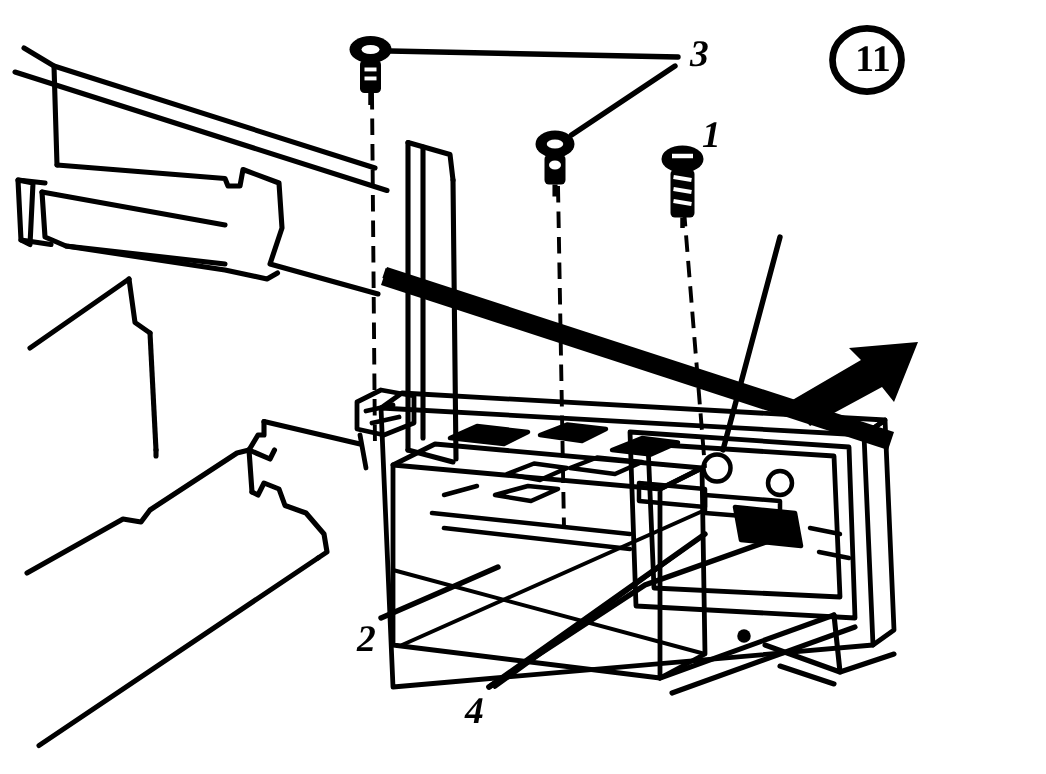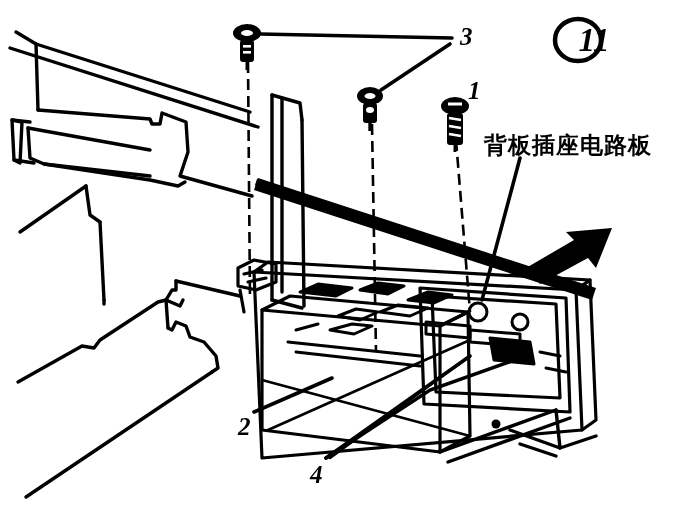--- a/index.html
+++ b/index.html
@@ -44,30 +44,29 @@
     white-space: nowrap;
     line-height: 1;
   }
   .fig-number-wrap {
     position: absolute;
     width: 54px;
     height: 50px;
   }
   .fig-number-text {
     position: absolute;
-    left: 16px; top: 0;
+    left: 4px; top: 0;
     width: 54px;
     height: 50px;
     display: flex;
     align-items: center;
     justify-content: center;
     font-family: "Liberation Serif", "DejaVu Serif", serif;
     font-weight: bold;
-    font-style: italic;
-    font-size: 33px;
+    font-size: 25px;
     color: #000000;
   }
 </style>
 </head>
 <body>
 
 <div id="figure-root">
 
   <svg id="figure-svg" viewBox="0 0 697 516" xmlns="http://www.w3.org/2000/svg">
 
@@ -229,21 +228,20 @@
   </svg>
 
   <div class="callout" style="left:460px; top:24px;">3</div>
 
   <div class="callout" style="left:468px; top:78px;">1</div>
 
   <div class="callout" style="left:238px; top:414px;">2</div>
 
   <div class="callout" style="left:310px; top:462px;">4</div>
 
-  <div class="cjk-label" style="left:484px; top:134px;">背板插座电路板</div>
 
   <div class="fig-number-wrap" style="left:551px; top:15px;">
     <svg width="54" height="50" viewBox="0 0 54 50" xmlns="http://www.w3.org/2000/svg">
       <ellipse cx="27" cy="25" rx="23" ry="21" fill="none" stroke="#000" stroke-width="4.5"></ellipse>
     </svg>
     <div class="fig-number-text">11</div>
   </div>
 
 </div>
 

